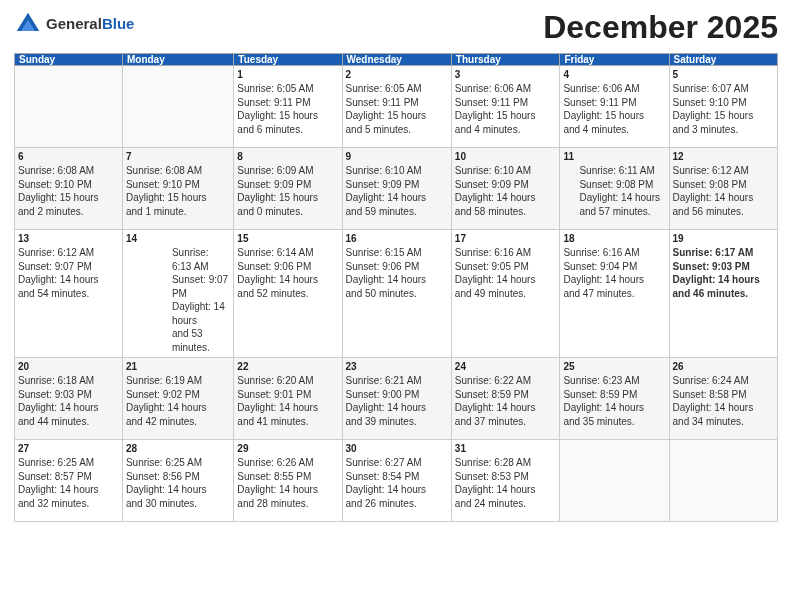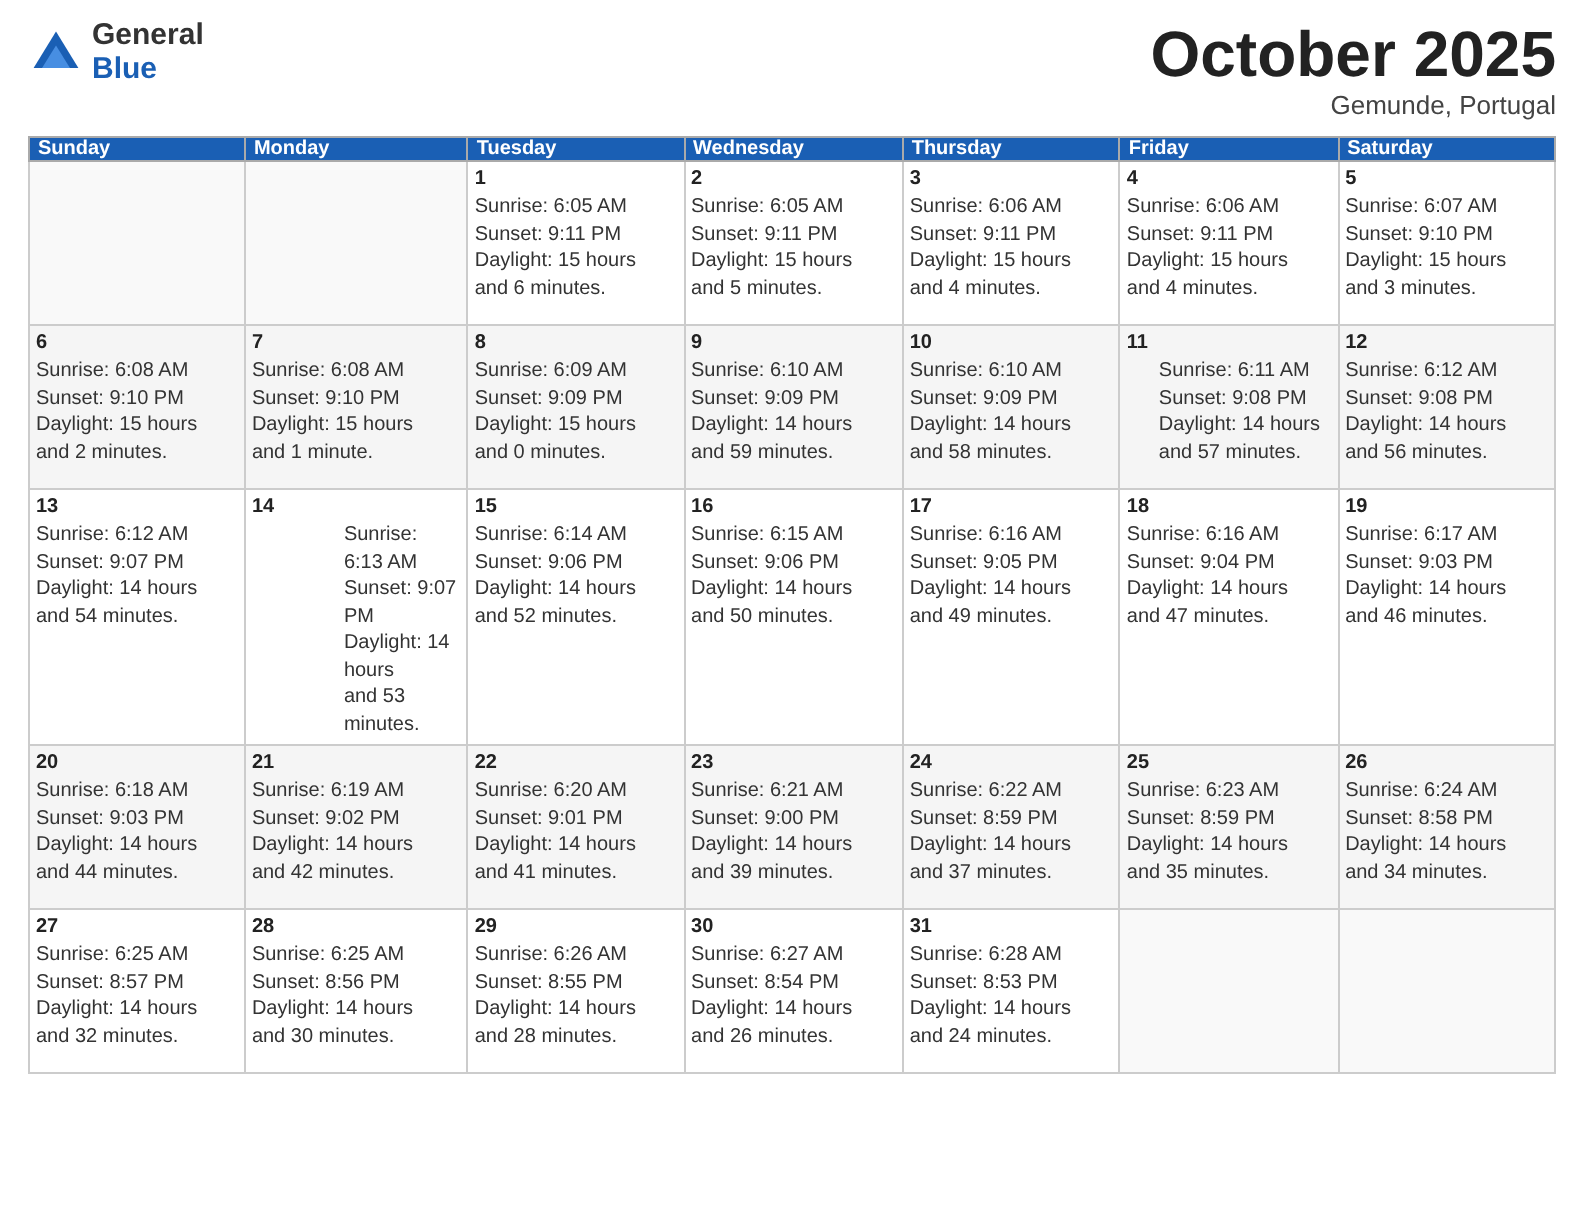--- a/index.html
+++ b/index.html
@@ -22,21 +22,21 @@
       align-items: flex-start;
       margin-bottom: 8px;
     }
     .logo {
       display: flex;
       align-items: center;
       gap: 4px;
     }
     .logo-text {
       display: flex;
-      flex-direction: column;
+      flex-direction: row;
       line-height: 1.1;
     }
     .logo-general {
       font-size: 15px;
       font-weight: bold;
       color: #333;
     }
     .logo-blue {
       font-size: 15px;
       font-weight: bold;
@@ -108,22 +108,21 @@
       <svg class="logo-icon" viewBox="0 0 40 40">
         <polygon points="20,4 36,30 4,30" fill="#1a5fb4"></polygon>
         <polygon points="20,14 30,30 10,30" fill="#5ba3f5" opacity="0.7"></polygon>
       </svg>
       <div class="logo-text">
         <span class="logo-general">General</span>
         <span class="logo-blue">Blue</span>
       </div>
     </div>
     <div class="title-area">
-      <div class="month-title">October 2025</div>
-      <div class="subtitle">Gemunde, Portugal</div>
+      <div class="month-title">December 2025</div>
     </div>
   </div>
 
   <table class="calendar">
     <thead>
       <tr>
       <th>Sunday</th>
           <th>Monday</th>
           <th>Tuesday</th>
           <th>Wednesday</th>
@@ -261,21 +260,21 @@
           </td>
           <td>
             <div class="day-number">18</div>
             <div class="day-info" style="white-space: pre-line;">Sunrise: 6:16 AM
 Sunset: 9:04 PM
 Daylight: 14 hours
 and 47 minutes.</div>
           </td>
           <td>
             <div class="day-number">19</div>
-            <div class="day-info" style="white-space: pre-line;">Sunrise: 6:17 AM
+            <div class="day-info" style="white-space: pre-line; font-weight: bold;">Sunrise: 6:17 AM
 Sunset: 9:03 PM
 Daylight: 14 hours
 and 46 minutes.</div>
           </td>
         </tr>
         <tr>
           <td>
             <div class="day-number">20</div>
             <div class="day-info" style="white-space: pre-line;">Sunrise: 6:18 AM
 Sunset: 9:03 PM

